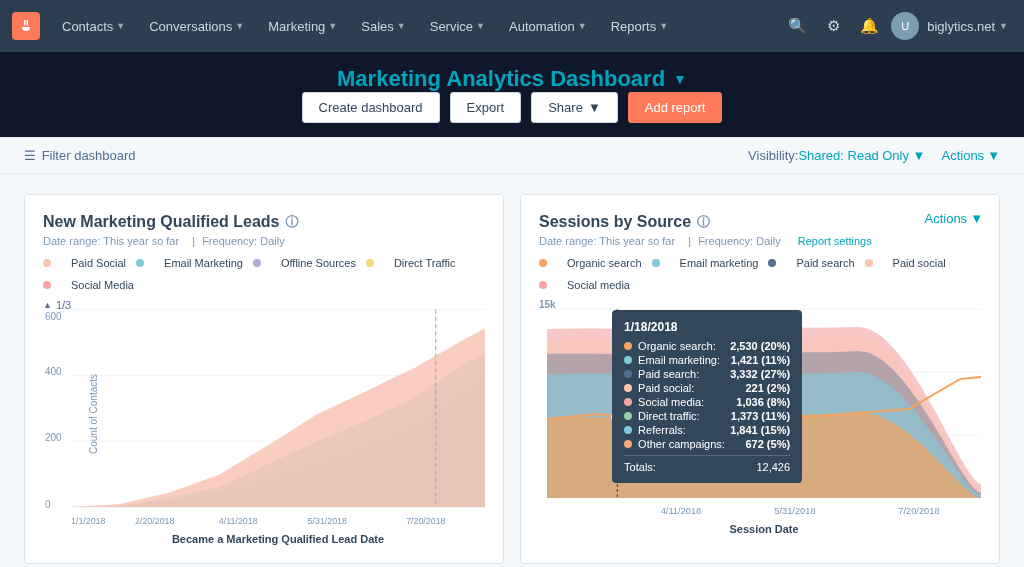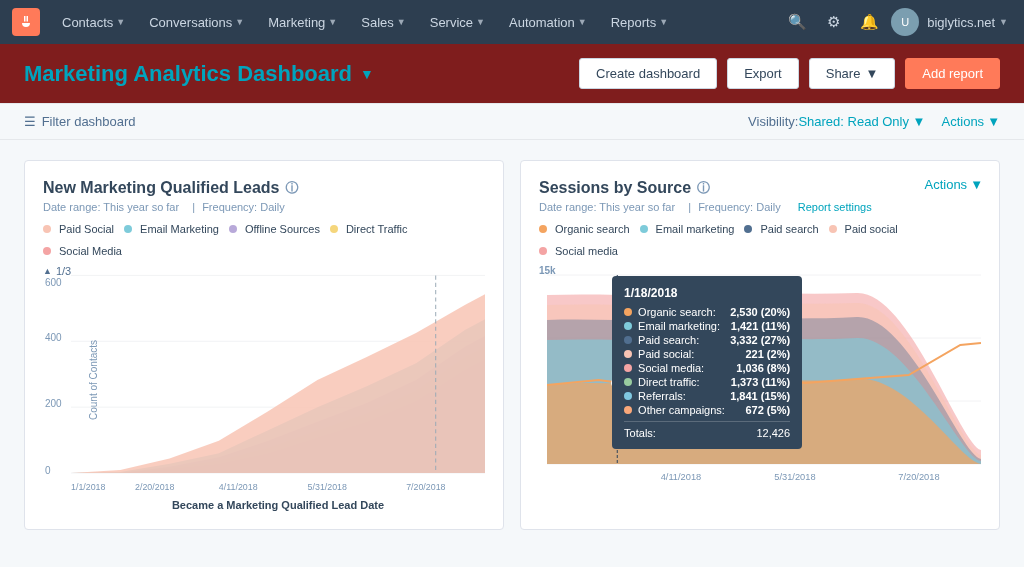--- a/index.html
+++ b/index.html
@@ -1,29 +1,29 @@
 <!DOCTYPE html>
 <html><head>
   <meta charset="utf-8">
   <style>
     * { box-sizing: border-box; margin: 0; padding: 0; }
     body { font-family: -apple-system, BlinkMacSystemFont, 'Segoe UI', Helvetica, Arial, sans-serif; font-size: 13px; background: #f5f8fa; color: #33475b; }
 
     
-    .nav { background: #2d3e50; height: 44px; display: flex; align-items: center; padding: 0 12px; gap: 4px; }
+    .nav { background: #2d3e50; height: 52px; display: flex; align-items: center; padding: 0 12px; gap: 4px; }
     .nav-logo { width: 28px; height: 28px; background: #ff7a59; border-radius: 4px; display: flex; align-items: center; justify-content: center; color: white; font-weight: bold; font-size: 14px; margin-right: 8px; flex-shrink: 0; }
     .nav-item { color: #cbd6e2; font-size: 13px; padding: 6px 10px; cursor: pointer; display: flex; align-items: center; gap: 3px; border-radius: 3px; white-space: nowrap; }
     .nav-chevron { font-size: 9px; opacity: 0.7; }
     .nav-spacer { flex: 1; }
     .nav-icon { color: #cbd6e2; padding: 6px 8px; cursor: pointer; font-size: 15px; }
     .nav-avatar { width: 28px; height: 28px; border-radius: 50%; background: #7b9eb0; display: flex; align-items: center; justify-content: center; color: white; font-size: 11px; cursor: pointer; }
     .nav-account { color: #cbd6e2; font-size: 13px; padding: 0 4px; cursor: pointer; display: flex; align-items: center; gap: 4px; }
 
     
-    .header { background: #7f1d1d; padding: 14px 24px; display: flex; align-items: center; border-bottom: 1px solid #e5e8eb; }
+    .header { background: #0f172a; padding: 14px 24px; display: flex; align-items: center; border-bottom: 1px solid #e5e8eb; flex-direction: column; }
     .header-title { font-size: 22px; font-weight: 600; color: #00a4bd; display: flex; align-items: center; gap: 8px; }
     .header-dropdown-icon { color: #00a4bd; font-size: 14px; cursor: pointer; }
     .header-spacer { flex: 1; }
     .btn { padding: 7px 16px; border-radius: 3px; font-size: 13px; cursor: pointer; font-weight: 500; display: inline-flex; align-items: center; gap: 5px; }
     .btn-outline { border: 1px solid #cbd6e2; background: white; color: #33475b; }
     .btn-primary { background: #ff7a59; border: 1px solid #ff7a59; color: white; }
     .header-actions { display: flex; gap: 10px; }
 
     
     .toolbar { background: #f5f8fa; padding: 10px 24px; display: flex; align-items: center; border-bottom: 1px solid #e5e8eb; }
@@ -40,21 +40,21 @@
     .card { background: white; border-radius: 4px; border: 1px solid #dfe3eb; padding: 18px; min-height: 340px; position: relative; }
     .card-title { font-size: 16px; font-weight: 600; color: #33475b; display: flex; align-items: center; gap: 6px; margin-bottom: 4px; }
     .card-info-icon { color: #7c98b6; font-size: 13px; cursor: pointer; }
     .card-meta { font-size: 11px; color: #7c98b6; margin-bottom: 10px; }
     .card-meta span { margin-right: 6px; }
     .card-meta .separator { margin: 0 4px; }
     .card-actions { position: absolute; top: 16px; right: 16px; color: #00a4bd; font-size: 13px; cursor: pointer; display: flex; align-items: center; gap: 3px; }
 
     
     .legend { display: flex; flex-wrap: wrap; gap: 10px; margin-bottom: 8px; font-size: 11px; }
-    .legend-item { display: flex; align-items: center; gap: 8px; }
+    .legend-item { display: flex; align-items: center; gap: 20px; }
     .legend-dot { width: 8px; height: 8px; border-radius: 50%; }
 
     
     .chart-area { position: relative; width: 100%; height: 230px; }
     .chart-y-label { position: absolute; left: -18px; top: 50%; transform: translateY(-50%) rotate(-90deg); font-size: 10px; color: #7c98b6; white-space: nowrap; }
     .chart-x-label { text-align: center; font-size: 11px; font-weight: 600; color: #33475b; margin-top: 4px; }
     .chart-counter { position: absolute; top: 0; left: 0; font-size: 11px; color: #516f90; display: flex; align-items: center; gap: 4px; }
 
     
     .tooltip-box { position: absolute; left: 42%; top: 28%; background: #33475b; color: white; border-radius: 4px; padding: 10px 12px; font-size: 11px; z-index: 10; min-width: 190px; }
@@ -341,16 +341,17 @@
                 <span class="tooltip-label">Other campaigns:</span>
                 <span class="tooltip-value">672 (5%)</span>
               </div>
             </div>
           <div class="tooltip-total">
             <span>Totals:</span>
             <span>12,426</span>
           </div>
         </div>
       </div>
+      <div class="chart-x-label">Session Date</div>
     </div>
   </div>
 
 </div>
 
 </body></html>

